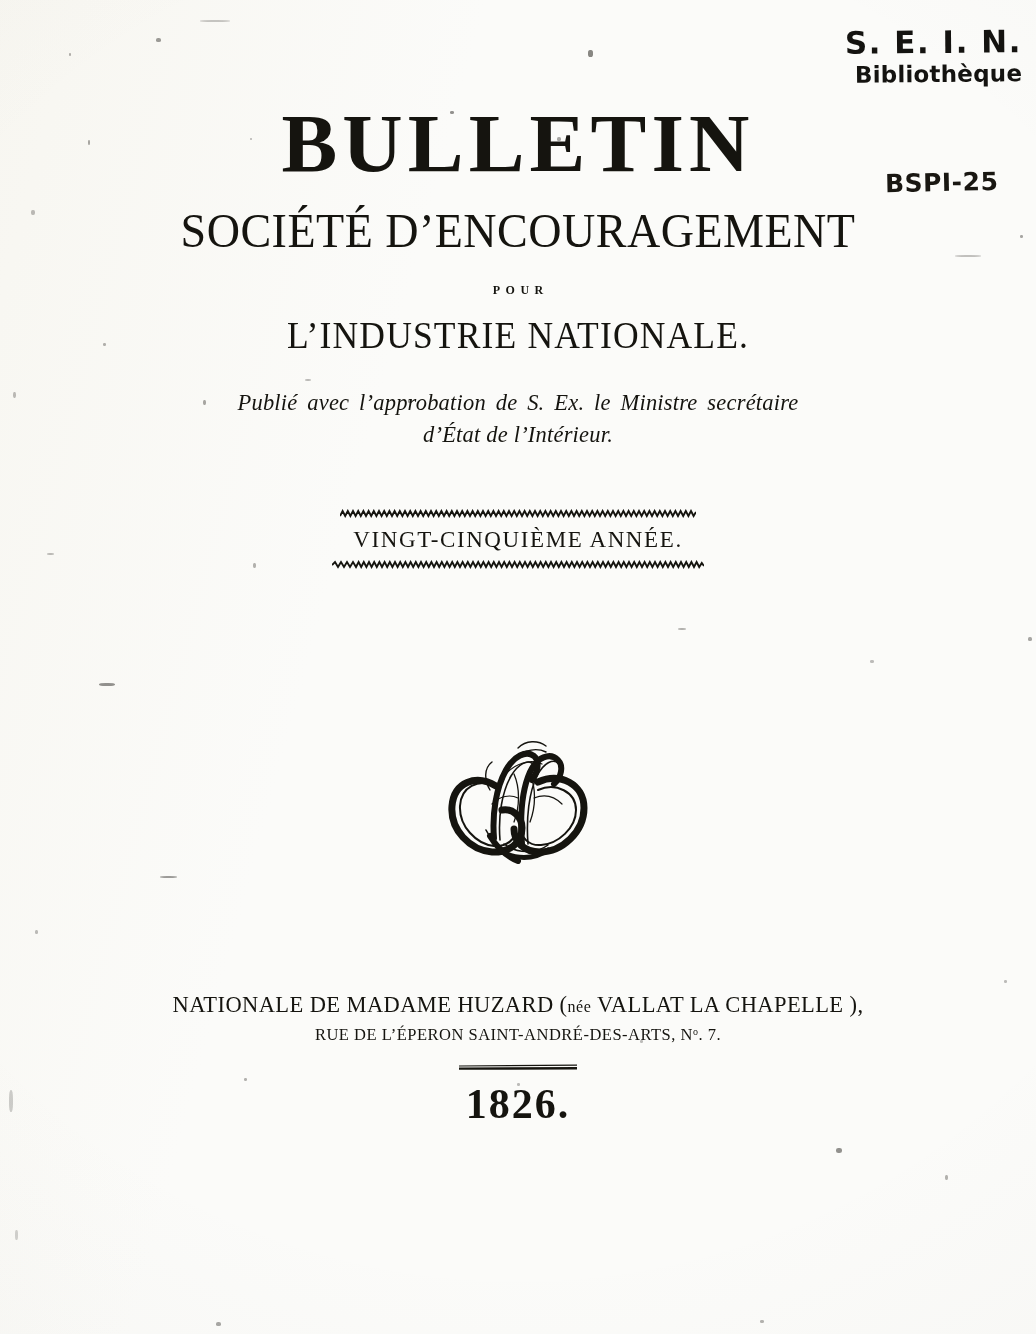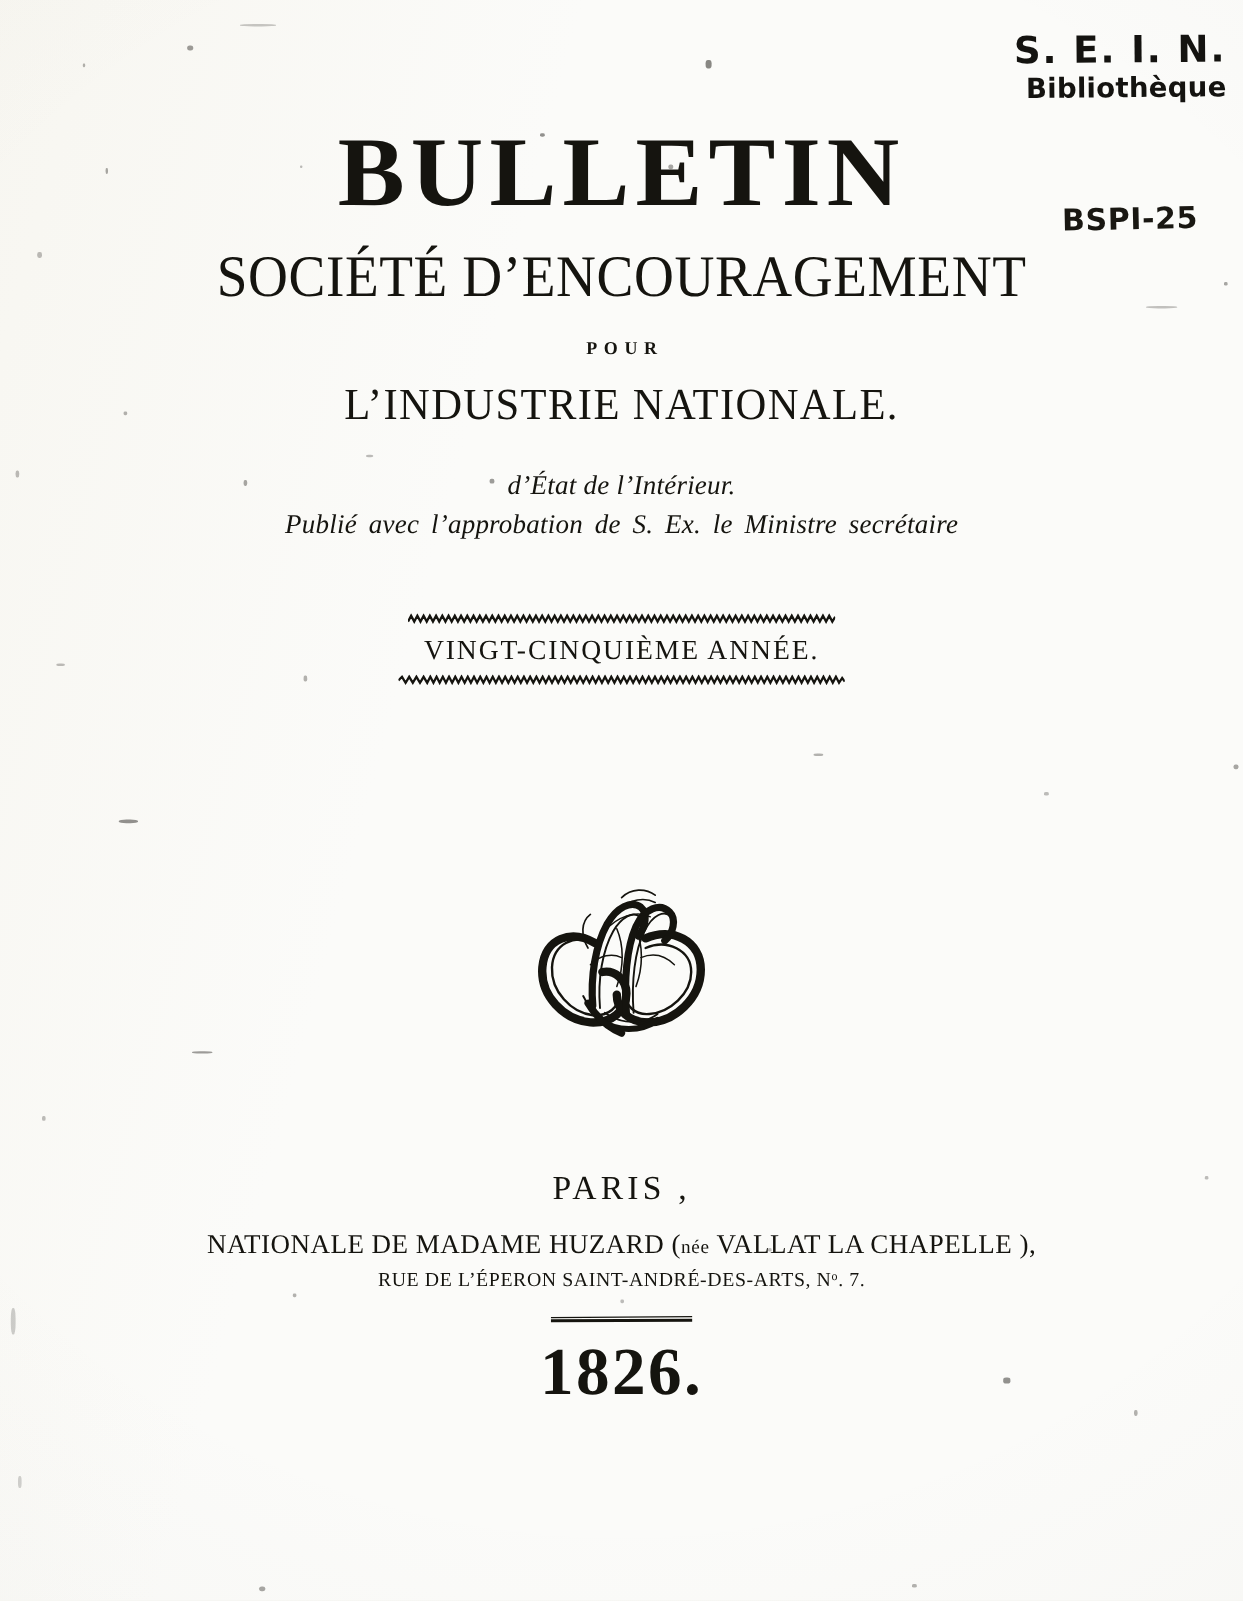--- a/index.html
+++ b/index.html
@@ -96,21 +96,21 @@
   }
   .t-societe {
     margin-top: 17px;
     font-size: 49px;
     font-weight: 400;
     letter-spacing: 0.5px;
     transform: scaleX(0.94);
     white-space: nowrap;
   }
   .t-pour {
-    font-size: 15px;
+    font-size: 12px;
     font-weight: 700;
     letter-spacing: 5.5px;
     margin-top: 24px;
     text-indent: 5.5px;
   }
   .t-industrie {
     margin-top: 16px;
     font-size: 37px;
     font-weight: 400;
     letter-spacing: 1.2px;
@@ -189,21 +189,21 @@
     vertical-align: 0.55em;
   }
   .rule-thick {
     width: 118px;
     height: 7px;
     margin: 19px auto 0 auto;
     display: block;
   }
   .t-year {
     margin-top: 9px;
-    font-size: 56px;
+    font-size: 42px;
     font-weight: 700;
     letter-spacing: 2px;
   }
 </style>
 </head>
 <body>
 
 <div class="page">
 
   <div class="paper-tone"></div>
@@ -252,22 +252,22 @@
   </div>
   <div class="shelfmark">BSPI-25</div>
 
   <div class="titleblock">
     <div class="t-bulletin">BULLETIN</div>
     <div class="t-societe">SOCIÉTÉ D’ENCOURAGEMENT</div>
     <div class="t-pour">POUR</div>
     <div class="t-industrie">L’INDUSTRIE NATIONALE.</div>
 
     <div class="t-publie">
+      <span class="ln ln1">Publié avec l’approbation de S. Ex. le Ministre secrétaire</span>
       <span class="ln ln2">d’État de l’Intérieur.</span>
-      <span class="ln ln1">Publié avec l’approbation de S. Ex. le Ministre secrétaire</span>
     </div>
 
     <div class="annee-wrap">
       <svg class="wave" viewBox="0 0 356 9" preserveAspectRatio="none">
         <path d="M0 7 L2.6 2 L5.2 7 L7.8 2 L10.4 7 L13 2 L15.6 7 L18.2 2 L20.8 7 L23.4 2 L26 7 L28.6 2 L31.2 7 L33.8 2 L36.4 7 L39 2 L41.6 7 L44.2 2 L46.8 7 L49.4 2 L52 7 L54.6 2 L57.2 7 L59.8 2 L62.4 7 L65 2 L67.6 7 L70.2 2 L72.8 7 L75.4 2 L78 7 L80.6 2 L83.2 7 L85.8 2 L88.4 7 L91 2 L93.6 7 L96.2 2 L98.8 7 L101.4 2 L104 7 L106.6 2 L109.2 7 L111.8 2 L114.4 7 L117 2 L119.6 7 L122.2 2 L124.8 7 L127.4 2 L130 7 L132.6 2 L135.2 7 L137.8 2 L140.4 7 L143 2 L145.6 7 L148.2 2 L150.8 7 L153.4 2 L156 7 L158.6 2 L161.2 7 L163.8 2 L166.4 7 L169 2 L171.6 7 L174.2 2 L176.8 7 L179.4 2 L182 7 L184.6 2 L187.2 7 L189.8 2 L192.4 7 L195 2 L197.6 7 L200.2 2 L202.8 7 L205.4 2 L208 7 L210.6 2 L213.2 7 L215.8 2 L218.4 7 L221 2 L223.6 7 L226.2 2 L228.8 7 L231.4 2 L234 7 L236.6 2 L239.2 7 L241.8 2 L244.4 7 L247 2 L249.6 7 L252.2 2 L254.8 7 L257.4 2 L260 7 L262.6 2 L265.2 7 L267.8 2 L270.4 7 L273 2 L275.6 7 L278.2 2 L280.8 7 L283.4 2 L286 7 L288.6 2 L291.2 7 L293.8 2 L296.4 7 L299 2 L301.6 7 L304.2 2 L306.8 7 L309.4 2 L312 7 L314.6 2 L317.2 7 L319.8 2 L322.4 7 L325 2 L327.6 7 L330.2 2 L332.8 7 L335.4 2 L338 7 L340.6 2 L343.2 7 L345.8 2 L348.4 7 L351 2 L353.6 7 L356 3" fill="none" stroke="#15140f" stroke-width="1.9" stroke-linejoin="miter"></path>
       </svg>
 
       <div class="t-annee">VINGT-CINQUIÈME ANNÉE.</div>
 
       <svg class="wave second" viewBox="0 0 372 9" preserveAspectRatio="none">
@@ -302,21 +302,20 @@
 
       <path d="M84 30 C92 22 104 22 112 28" stroke-width="1.4"></path>
       <path d="M56 72 C50 62 50 50 58 44" stroke-width="1.4"></path>
 
       <path d="M66 132 C80 142 100 142 114 132" stroke-width="5"></path>
       <path d="M70 126 C84 136 102 136 114 127" stroke-width="1.5"></path>
     </g>
   </svg>
 
   <div class="imprint">
-    <div class="t-paris">PARIS ,</div>
     <div class="t-imprimerie">
       <span>NATIONALE DE MADAME HUZARD (</span><span class="nee">née</span><span> VALLAT LA CHAPELLE ),</span>
     </div>
     <div class="t-rue">
       <span>RUE DE L’ÉPERON SAINT-ANDRÉ-DES-ARTS, N</span><sup>o</sup><span>. 7.</span>
     </div>
 
     <svg class="rule-thick" viewBox="0 0 118 7" preserveAspectRatio="none">
       <path d="M0 1.4 L118 0.6 L118 1.8 L0 2.6 Z" fill="#15140f"></path>
       <path d="M0 3.4 L118 3.0 L118 5.4 L0 5.8 Z" fill="#15140f"></path>

